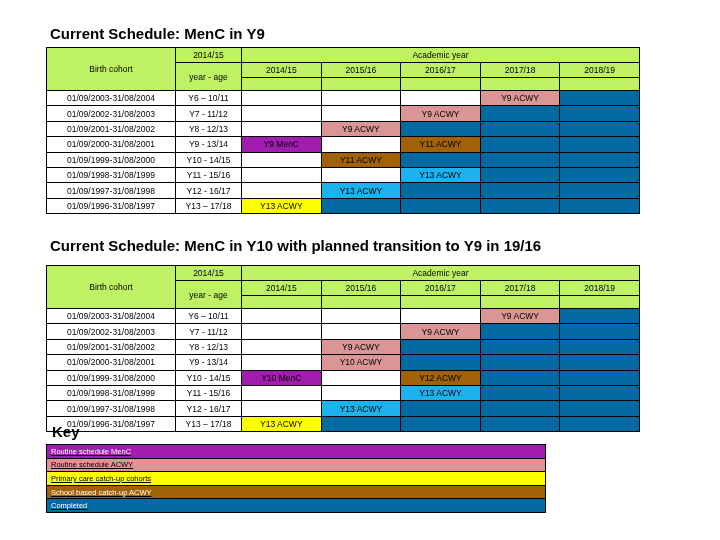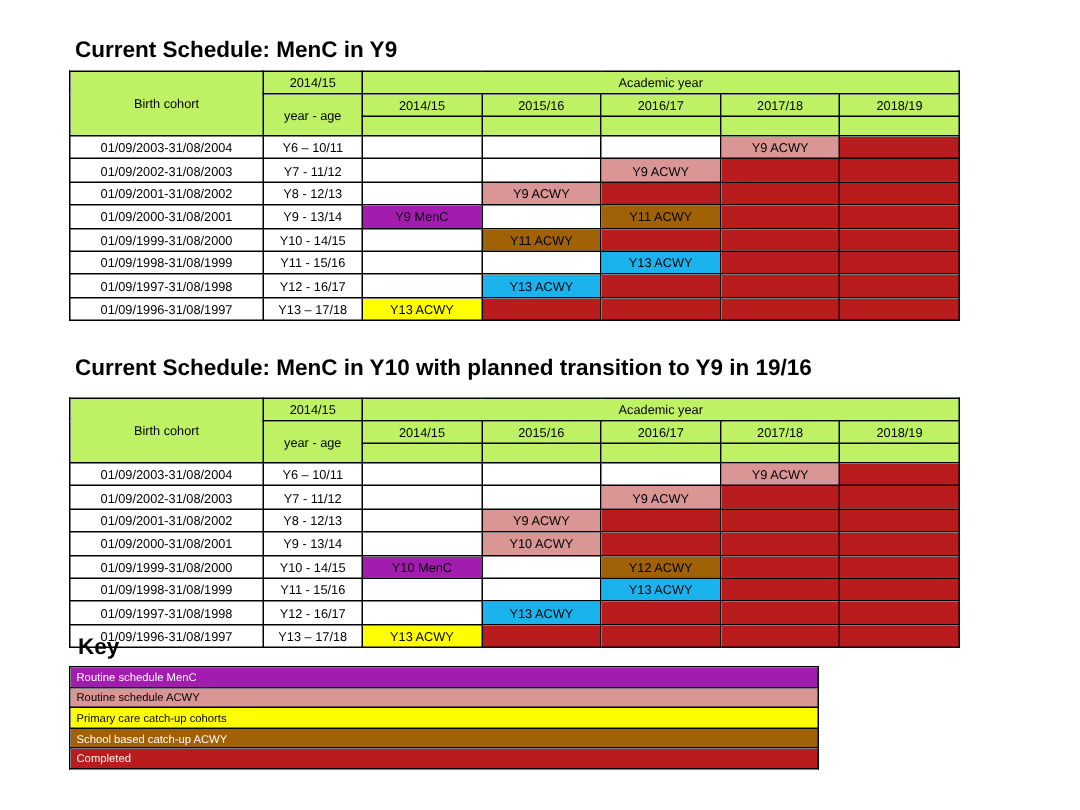--- a/index.html
+++ b/index.html
@@ -78,32 +78,33 @@
   .cell-cohort  { font-size: 8.5px; }
   .cell-yearage { font-size: 8.5px; }
 
   
   .fill-white  { background: #ffffff; color: #000000; margin-left: 25px; }
   .fill-navy   { background: #a21caf; color: #ffffff; }
   .fill-pink   { background: #d99694; color: #000000; }
   .fill-purple { background: #a16207; color: #ffffff; }
   .fill-yellow { background: #ffff00; color: #000000; }
   .fill-blue   { background: #1bb3ed; color: #ffffff; }
-  .fill-green  { background: #b91c1c; color: #ffffff; }
+  .fill-green  { background: #0369a1; color: #ffffff; }
 
   .cell-label { font-size: 8.5px; line-height: 14px; }
 
   
   #key-table {
     position: absolute;
     left: 46px;
     top: 444px;
     width: 500px;
     border-collapse: collapse;
     table-layout: fixed;
+    text-decoration: underline;
   }
   #key-table td {
     border: 1px solid #000000;
     height: 12.6px;
     padding: 0 0 0 4px;
     font-size: 7.5px;
     text-align: left;
     vertical-align: middle;
     white-space: nowrap;
     overflow: hidden;

